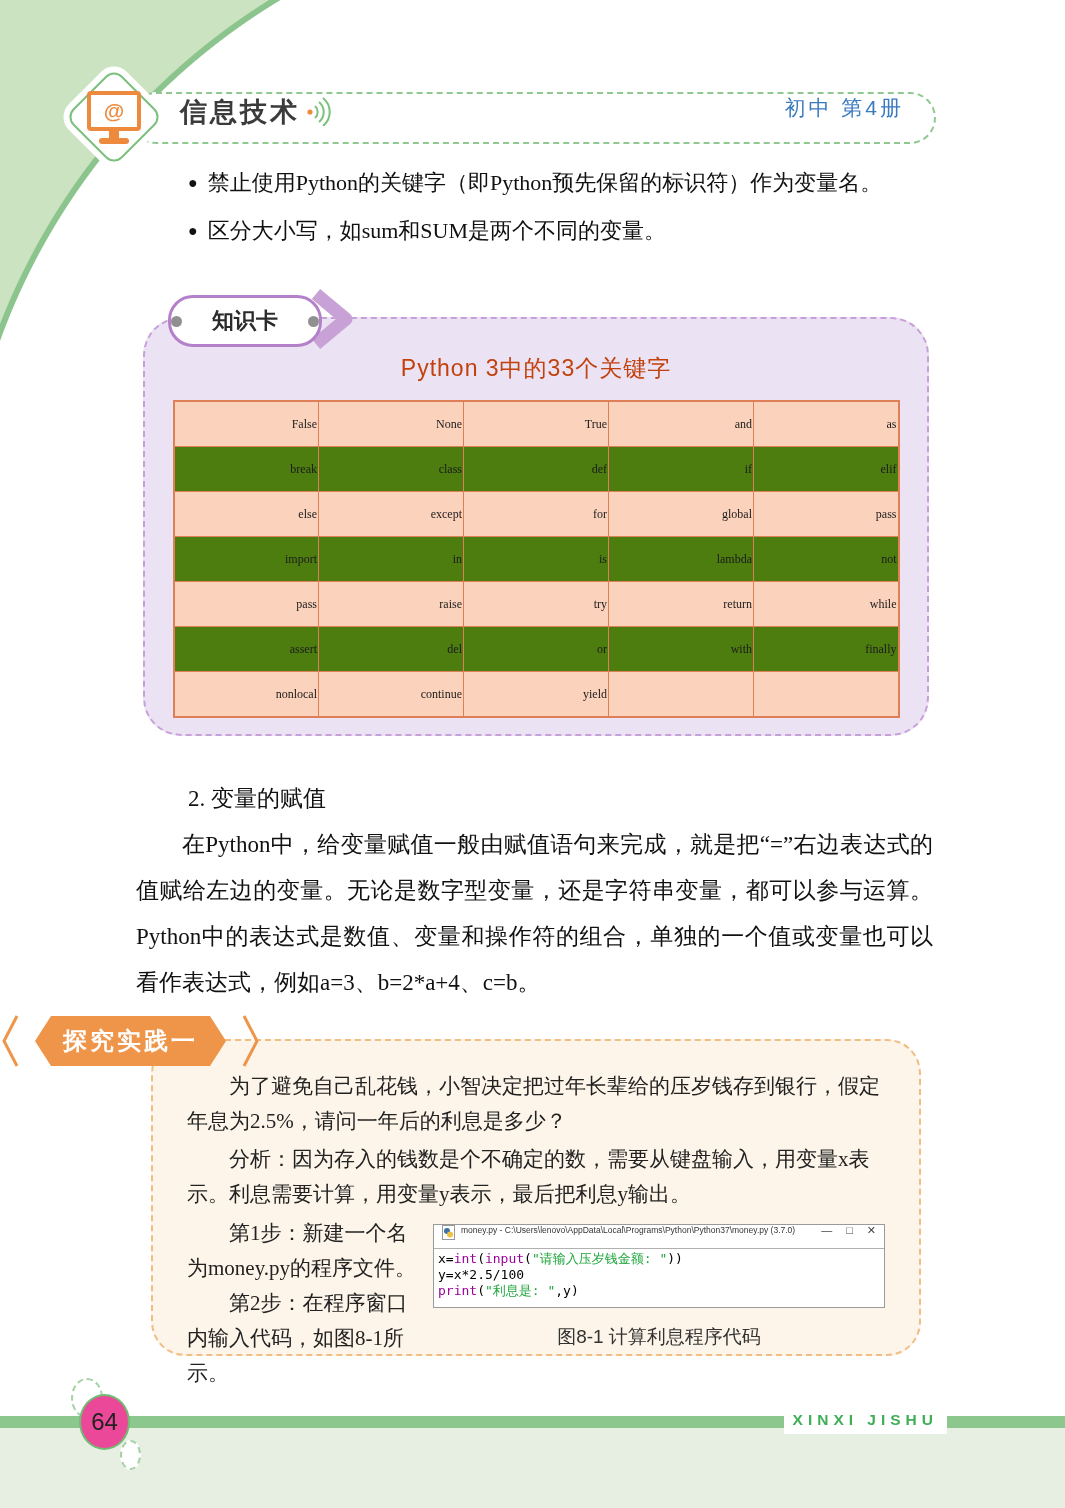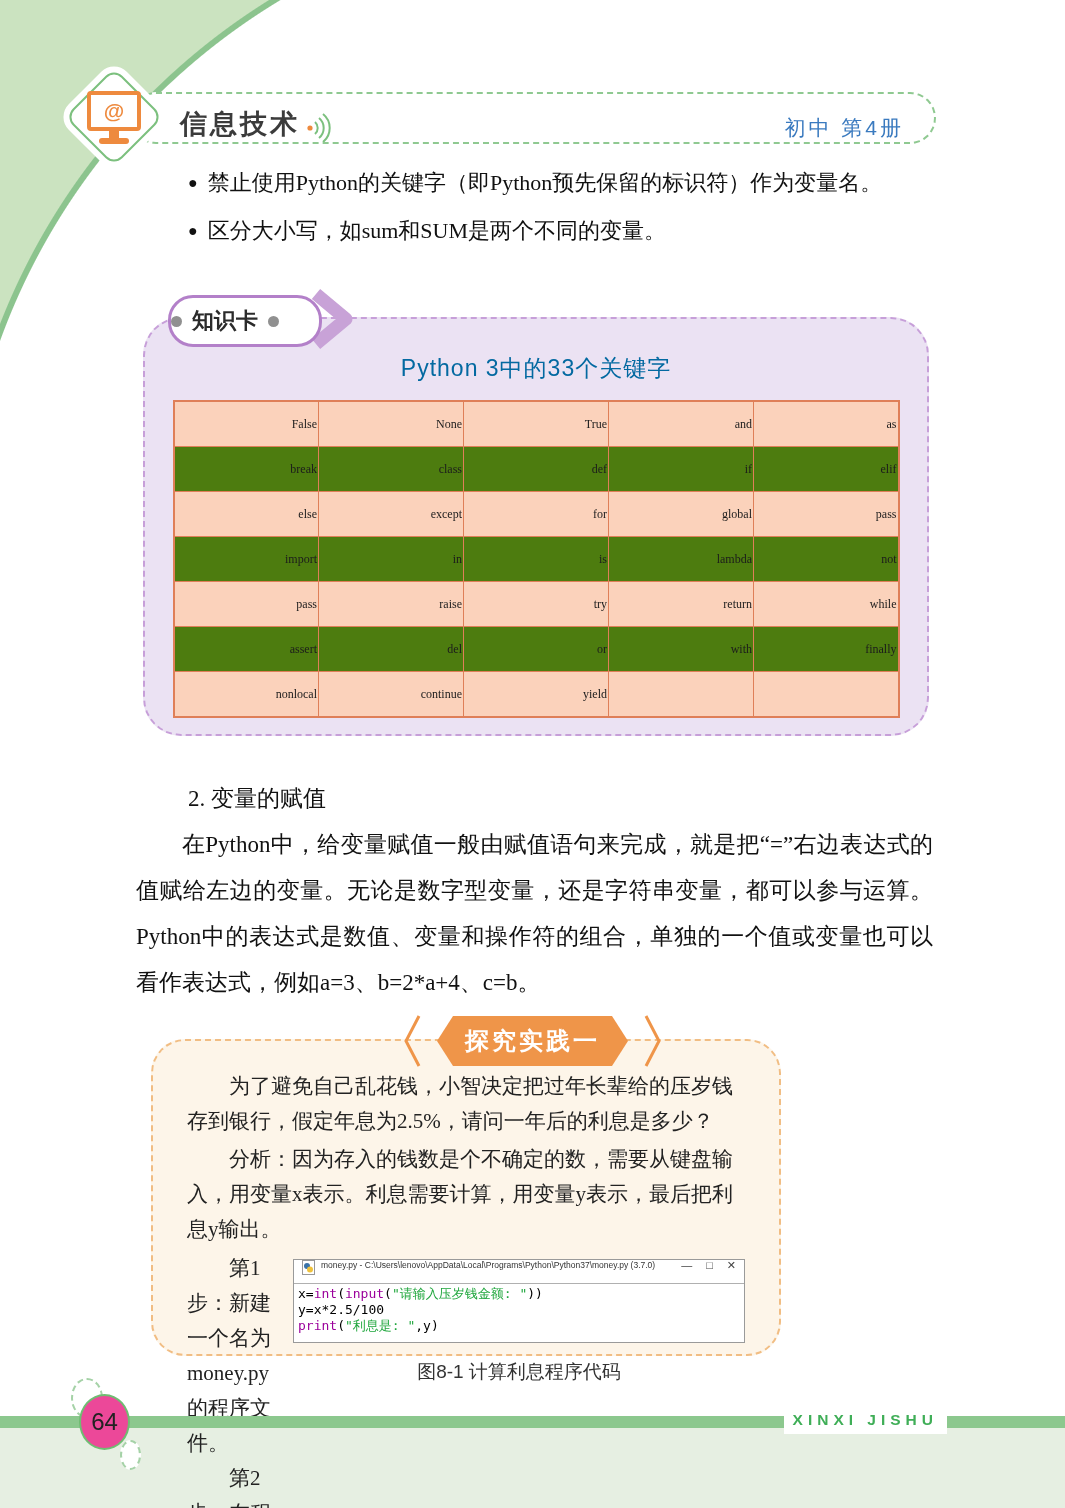--- a/index.html
+++ b/index.html
@@ -5,21 +5,21 @@
   html,body{margin:0;padding:0;background:#fff;}
   .page{position:relative;width:1065px;height:1508px;background:#ffffff;overflow:hidden;
         font-family:"Liberation Serif","DejaVu Serif",serif;}
   
   .corner{position:absolute;left:0;top:0;width:330px;height:360px;z-index:0;
     background:radial-gradient(circle at 621px 566px,
       rgba(0,0,0,0) 660px,#8cc48e 661px,#8cc48e 666px,#cbe3c0 667px);}
   
   .header-pill{position:absolute;left:130px;top:92px;width:802px;height:48px;z-index:1;
     background:#fff;border:2px dashed #8fc991;border-radius:27px;
-    display:flex;align-items:flex-end;}
+    display:flex;align-items:flex-start;}
   .header-title{margin-left:48px;font-family:"Liberation Sans","DejaVu Sans",sans-serif;
     font-weight:bold;font-size:27px;color:#3b3b3b;letter-spacing:3px;}
   .sound-icon{margin-left:6px;margin-top:2px;}
   .header-spacer{flex:1;}
   .header-edition{margin-right:30px;font-family:"Liberation Sans","DejaVu Sans",sans-serif;
     font-size:21px;color:#3a7abf;letter-spacing:3px;}
   .diamond{position:absolute;left:79px;top:82px;width:66px;height:66px;z-index:2;
     background:#fff;border:2px solid #7cc07e;border-radius:12px;
     transform:rotate(45deg);box-shadow:0 0 0 6px #fff;}
   .diamond-inner{position:absolute;left:-14px;top:-14px;width:94px;height:94px;
@@ -30,52 +30,52 @@
     font-family:"Liberation Sans","DejaVu Sans",sans-serif;line-height:1;}
   .monitor-neck{width:10px;height:7px;background:#ee8a3e;}
   .monitor-base{width:30px;height:6px;background:#ee8a3e;border-radius:3px;}
   
   .bullets{position:absolute;left:188px;top:166px;width:745px;z-index:1;}
   .bullet-item{display:flex;font-size:22px;color:#111;line-height:34px;margin-bottom:14px;}
   .bullet-item::before{content:"●";font-size:16px;line-height:34px;margin-right:10px;color:#111;}
   
   .kcard{position:absolute;left:143px;top:317px;width:782px;height:415px;z-index:1;
     background:#ebe2f3;border:2px dashed #c79fd9;border-radius:38px;}
-  .kcard-title{margin-top:34px;text-align:center;color:#0369a1;font-size:23px;
+  .kcard-title{margin-top:34px;text-align:center;color:#c2410c;font-size:23px;
     font-family:"Liberation Sans","DejaVu Sans",sans-serif;letter-spacing:1px;}
   .ktable{margin:16px auto 0;width:727px;border-collapse:collapse;border:2px solid #df7f58;}
   .ktable td{border:1.5px solid #df7f58;width:20%;height:42px;text-align:right;
     font-size:12px;color:#1c1c1c;}
   .ktable tr.odd{background:#fbd2bb;}
   .ktable tr.even{background:#4d7c0f;}
   .kpill{position:absolute;left:168px;top:295px;width:148px;height:46px;z-index:3;
     background:#fff;border:3px solid #b380c9;border-radius:25px;
-    display:flex;align-items:center;justify-content:flex-start;gap:10px;
+    display:flex;align-items:center;justify-content:space-between;gap:10px;
     font-family:"Liberation Sans","DejaVu Sans",sans-serif;font-weight:bold;font-size:22px;color:#2b2b2b;}
   .kdot{width:11px;height:11px;border-radius:50%;background:#909090;}
   .kchevron{position:absolute;left:305px;top:287px;z-index:2;}
   
   .sec-heading{position:absolute;left:188px;top:783px;font-size:23px;color:#111;z-index:1;}
   .sec-para{position:absolute;left:136px;top:822px;width:797px;font-size:23px;color:#111;
     line-height:46px;text-align:justify;text-indent:2em;z-index:1;}
   
-  .pcard{position:absolute;left:151px;top:1039px;width:630px;height:317px;z-index:1;
+  .pcard{position:absolute;left:151px;top:1039px;width:770px;height:317px;z-index:1;
     background:#fdf5e9;border:2px dashed #f1bd83;border-radius:34px;
     padding:0;box-sizing:border-box;}
   .pcard-inner{padding:28px 34px 0 34px;}
   .ppara{margin:0;font-size:21px;line-height:35px;color:#222;text-indent:2em;}
   .ppara + .ppara{margin-top:3px;}
   .prow{display:flex;margin-top:4px;}
   .psteps{width:292px;}
   .psteps p{margin:0;font-size:21px;line-height:35px;color:#222;text-indent:2em;}
   .pfigure{flex:1;padding-top:8px;}
   .fig-caption{width:452px;margin-left:12px;text-align:center;margin-top:16px;
     font-family:"Liberation Sans","DejaVu Sans",sans-serif;font-size:19px;color:#333;}
   .plabel{position:absolute;left:0;top:1014px;width:100%;z-index:2;
-    display:flex;align-items:center;justify-content:center;gap:15px;}
+    display:flex;align-items:center;justify-content:flex-start;gap:15px;}
   .phex{background:#ef9549;color:#fff;font-family:"Liberation Sans","DejaVu Sans",sans-serif;
     font-weight:bold;font-size:24px;letter-spacing:3px;padding:9px 28px;
     clip-path:polygon(16px 0,calc(100% - 16px) 0,100% 50%,calc(100% - 16px) 100%,16px 100%,0 50%);}
   
   .idle{width:452px;margin-left:12px;background:#fff;border:1px solid #9a9a9a;
     font-family:"Liberation Sans","DejaVu Sans",sans-serif;box-sizing:border-box;}
   .idle-titlebar{display:flex;align-items:flex-start;height:23px;padding:0 8px;gap:6px;}
   .idle-title{flex:1;font-size:8.5px;color:#333;white-space:nowrap;overflow:hidden;}
   .idle-controls{display:flex;gap:14px;font-size:11px;color:#444;line-height:1;}
   .idle-controls span{cursor:default;}

